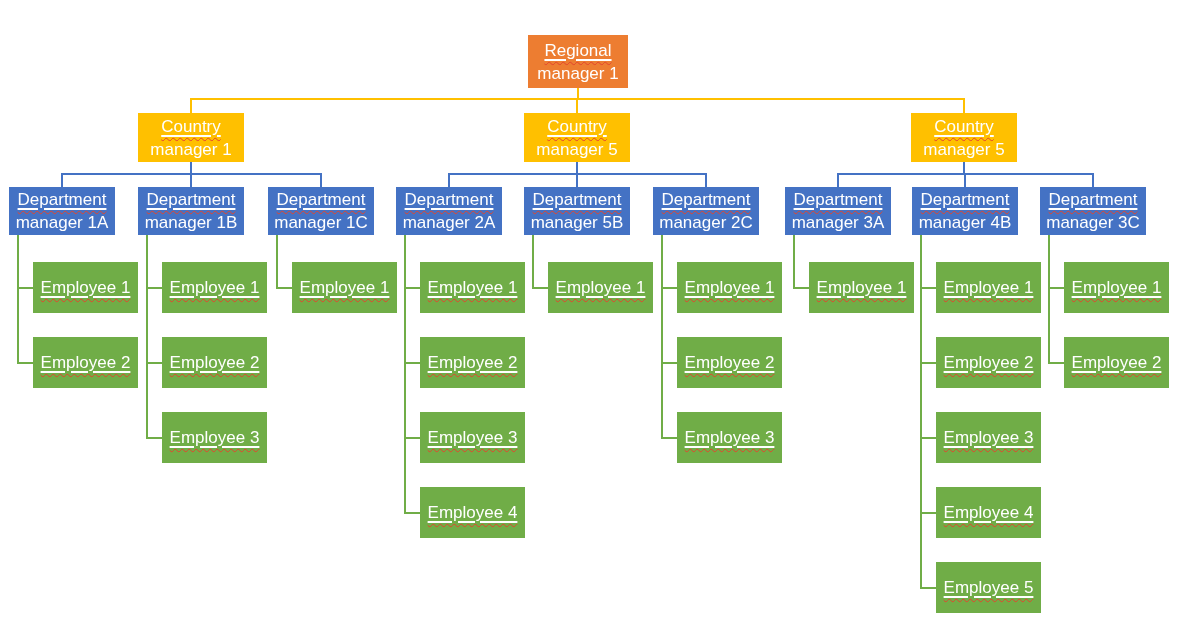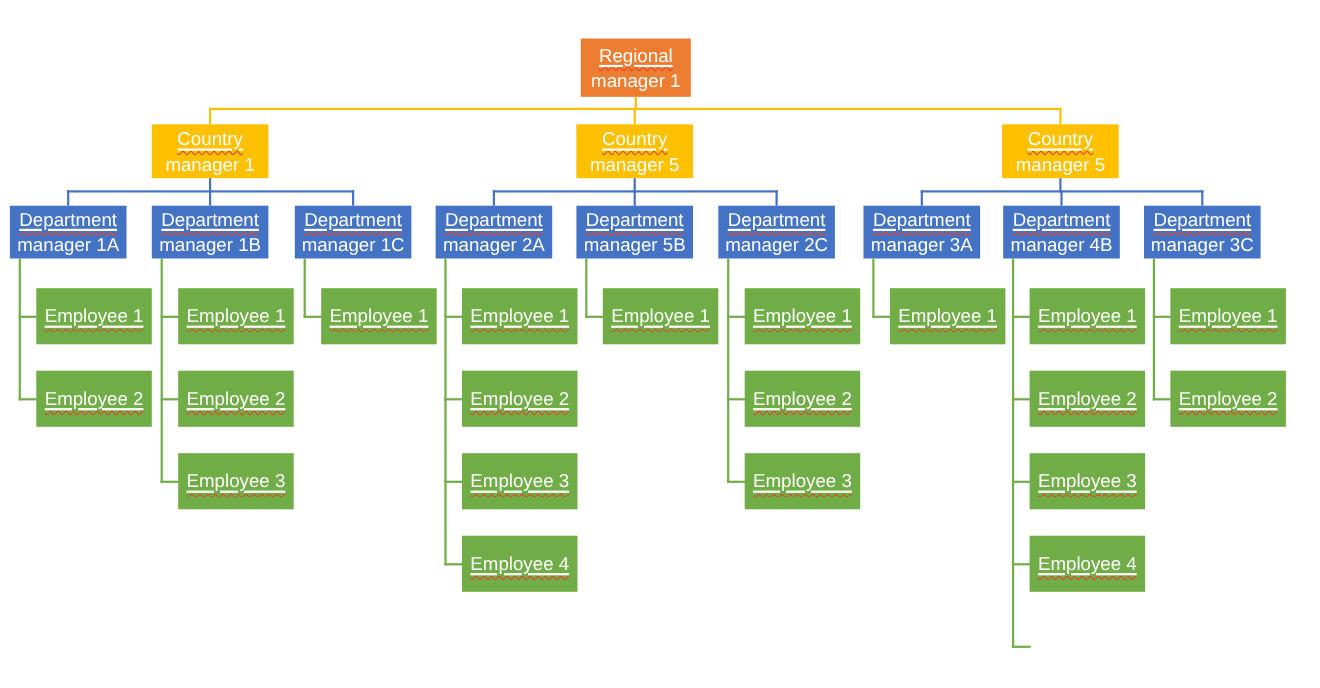--- a/index.html
+++ b/index.html
@@ -191,20 +191,23 @@
     </div>
     <div class="seg" style="left: 920px; top: 436.5px; width: 17px; height: 2px; background: rgb(112, 173, 71);"></div>
     <div class="node" style="left: 936px; top: 412px; width: 105px; height: 51px; background: rgb(112, 173, 71);">
       <span class="t-sq"><span class="t-ul">Employee 3</span></span>
     </div>
     <div class="seg" style="left: 920px; top: 511.5px; width: 17px; height: 2px; background: rgb(112, 173, 71);"></div>
     <div class="node" style="left: 936px; top: 487px; width: 105px; height: 51px; background: rgb(112, 173, 71);">
       <span class="t-sq"><span class="t-ul">Employee 4</span></span>
     </div>
     <div class="seg" style="left: 920px; top: 586.5px; width: 17px; height: 2px; background: rgb(112, 173, 71);"></div>
+    <div class="node" style="left: 936px; top: 562px; width: 105px; height: 51px; background: rgb(112, 173, 71);">
+      <span class="t-sq"><span class="t-ul">Employee 5</span></span>
+    </div>
     <div class="node" style="left: 1040px; top: 187px; width: 106px; height: 48px; background: rgb(68, 114, 196);">
       <span class="t-sq"><span class="t-ul">Department</span></span>
       <span class="plain">manager 3C</span>
     </div>
     <div class="seg" style="left: 1048px; top: 235px; width: 2px; height: 128.5px; background: rgb(112, 173, 71);"></div>
     <div class="seg" style="left: 1048px; top: 286.5px; width: 17px; height: 2px; background: rgb(112, 173, 71);"></div>
     <div class="node" style="left: 1064px; top: 262px; width: 105px; height: 51px; background: rgb(112, 173, 71);">
       <span class="t-sq"><span class="t-ul">Employee 1</span></span>
     </div>
     <div class="seg" style="left: 1048px; top: 361.5px; width: 17px; height: 2px; background: rgb(112, 173, 71);"></div>

